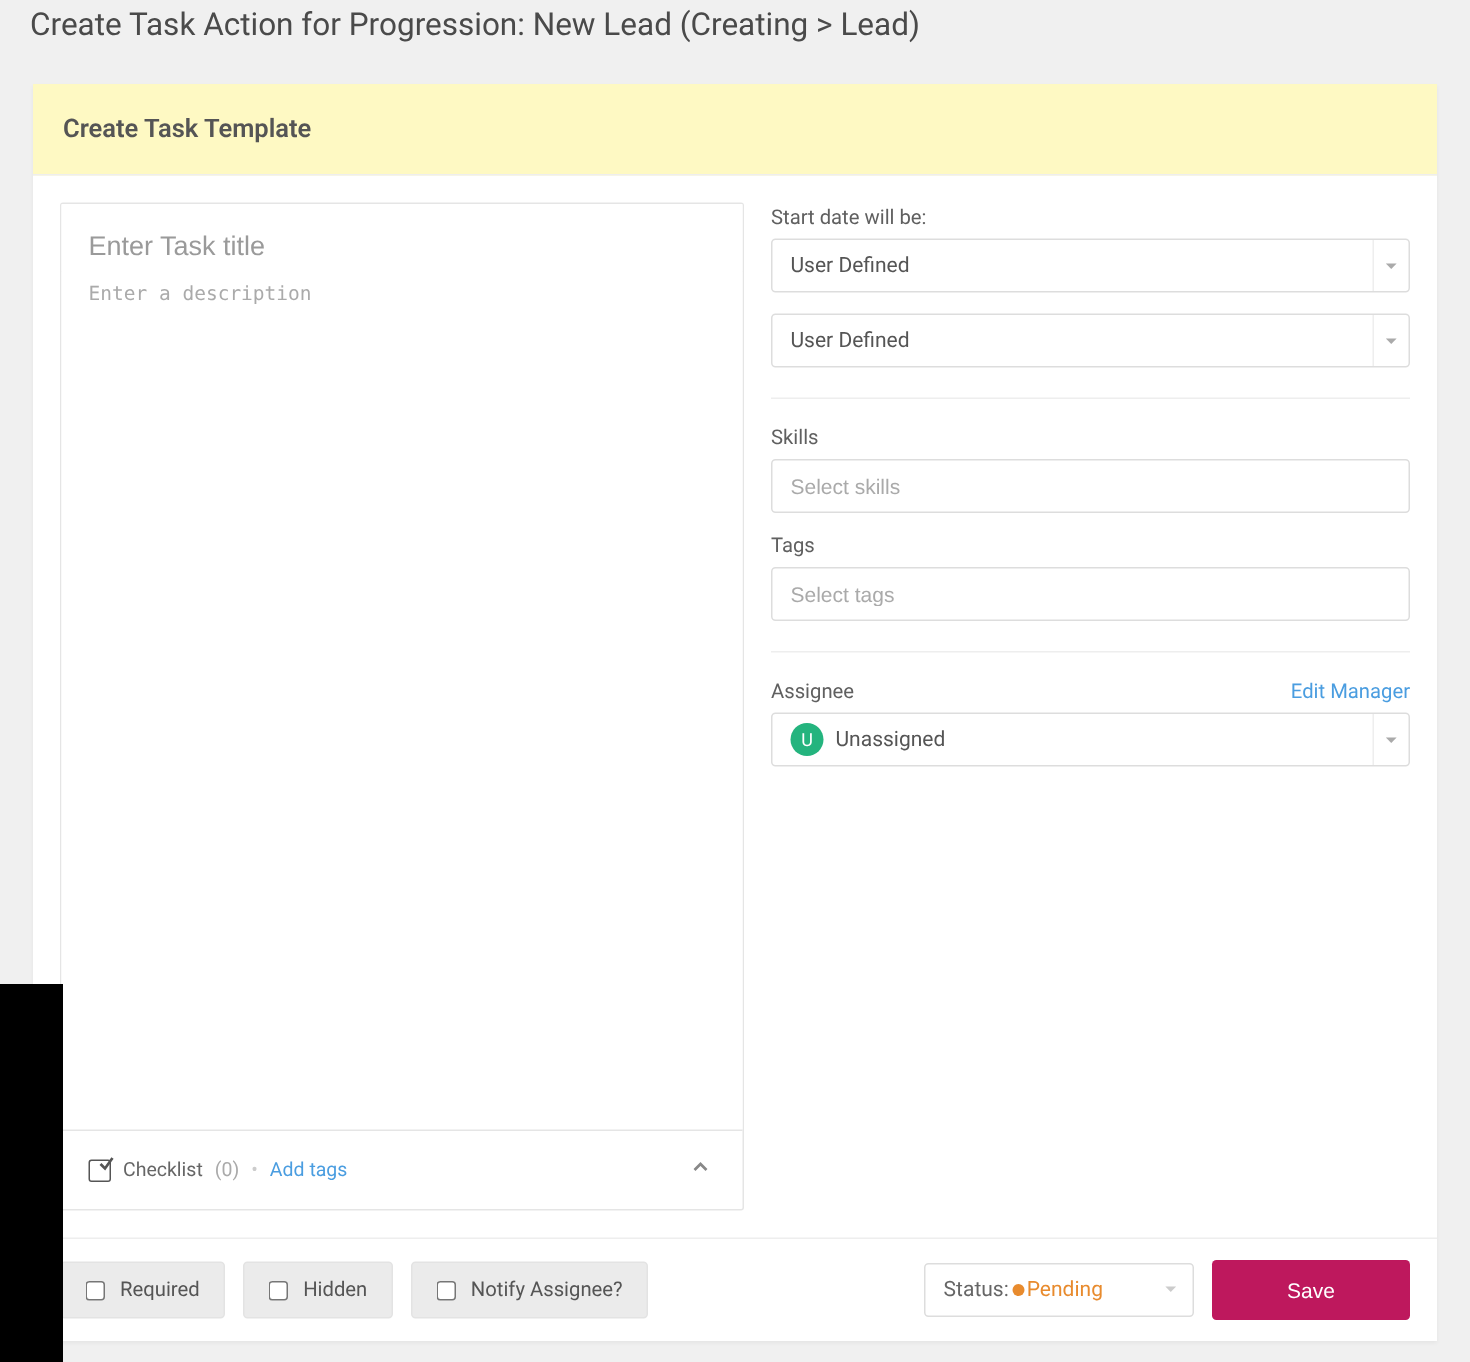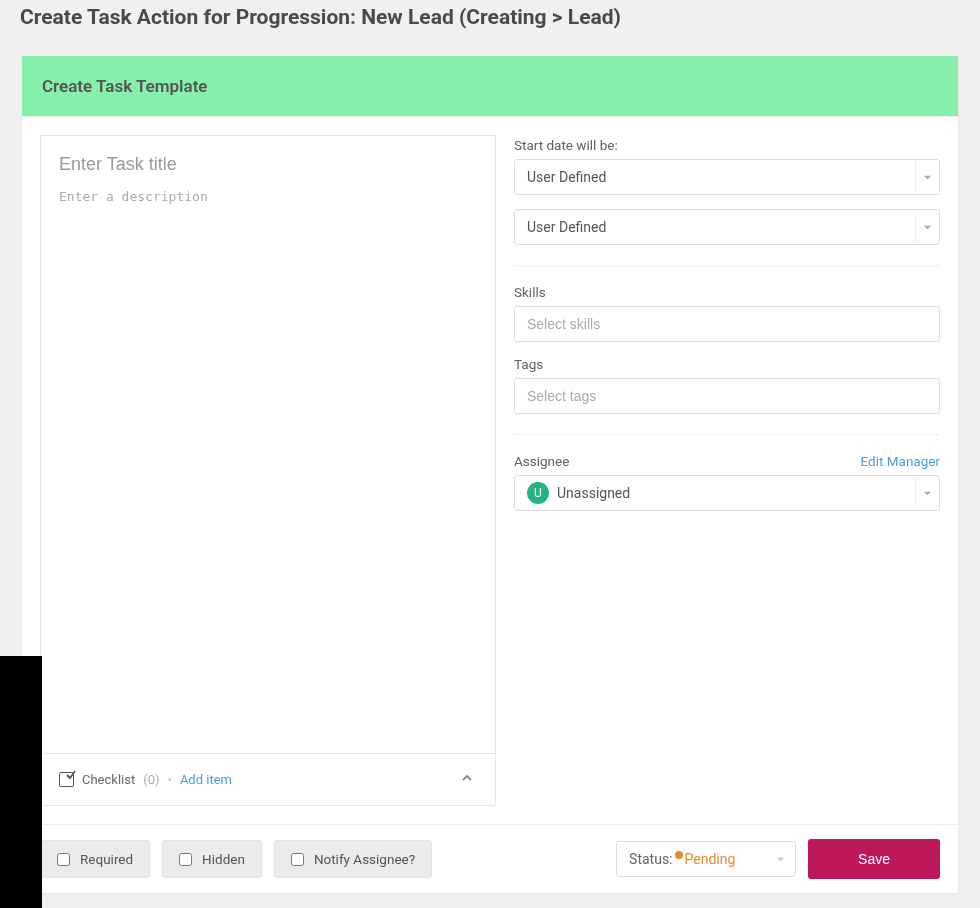--- a/index.html
+++ b/index.html
@@ -10,30 +10,30 @@
       width: 980px;
       height: 908px;
       overflow: hidden;
       position: relative;
     }
     .page-header {
       padding: 5px 20px;
     }
     .page-header h1 {
       font-size: 21px;
-      font-weight: 700;
+      font-weight: 400;
       color: #4a4a4a;
     }
     .main-container {
       margin: 22px 22px 0 22px;
       background: #fff;
       box-shadow: 0 1px 3px rgba(0,0,0,0.05);
     }
     .section-header {
-      background: #86efac;
+      background: #fef9c3;
       border-bottom: 1px solid #eee;
       padding: 20px;
     }
     .section-header h2 {
       font-size: 17px;
       color: #555;
       font-weight: 600;
     }
     .content-area {
       display: flex;
@@ -194,20 +194,21 @@
       color: #555;
       display: inline-flex;
       align-items: center;
       gap: 10px;
       cursor: pointer;
     }
     .opt-btn input[type=checkbox] { width: 13px; height: 13px; cursor: pointer; }
     .status-select {
        margin-left: auto;
        display: flex;
+       align-items: center;
        border: 1px solid #ddd;
        border-radius: 3px;
        padding: 9px 10px 9px 12px;
        font-size: 14px;
        gap: 2px;
        min-width: 180px;
        cursor: pointer;
     }
     .status-select .st-label { color: #666; }
     .status-dot { width: 8px; height: 8px; border-radius: 50%; background: #e88b2e; display:inline-block; }
@@ -250,21 +251,21 @@
 
       <div class="checklist-bar">
         <span class="checklist-icon">
           <svg width="10" height="10" viewBox="0 0 10 10">
               <path d="M1 5 L4 8 L9 1" stroke="#555" stroke-width="1.8" fill="none"></path>
             </svg>
         </span>
         <span>Checklist</span>
         <span class="count">(0)</span>
         <span class="dot-sep">•</span>
-        <a class="add-item-link">Add item</a>
+        <a class="add-item-link">Add tags</a>
         <span class="spacer"></span>
         <span class="collapse-btn">
           <svg width="12" height="12" viewBox="0 0 12 12">
               <path d="M2 8 L6 4 L10 8" stroke="#888" stroke-width="1.8" fill="none"></path>
             </svg>
         </span>
       </div>
     </div>
 
     <div class="right-pane">

